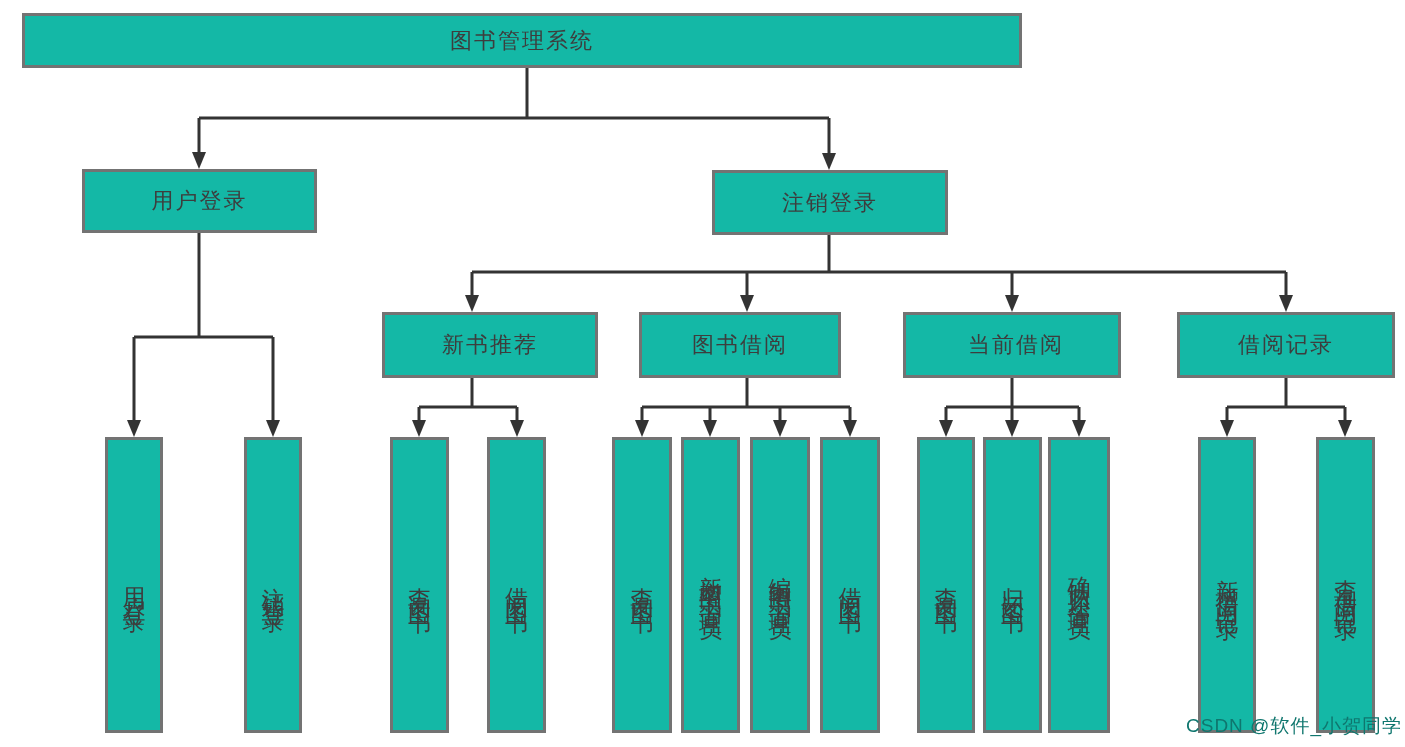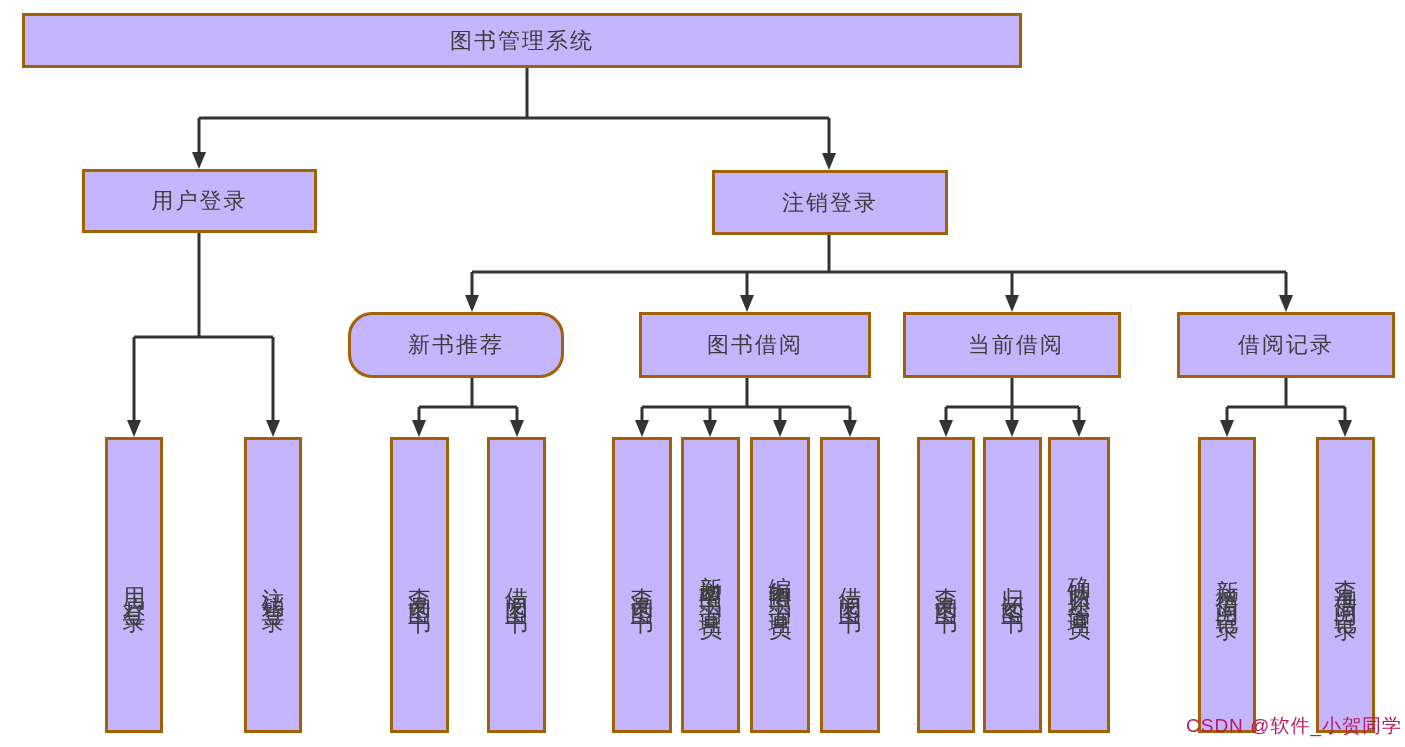--- a/index.html
+++ b/index.html
@@ -15,22 +15,22 @@
     overflow: hidden;
   }
   #connector-svg {
     position: absolute;
     left: 0; top: 0;
     width: 1405px; height: 747px;
   }
   .box {
     position: absolute;
     box-sizing: border-box;
-    border: 3px solid #a16207;
-    background: #c4b5fd;
+    border: 3px solid #737373;
+    background: #14b8a6;
     display: flex;
     align-items: center;
     justify-content: center;
     color: #3d3d3d;
   }
   .h-box {
     font-size: 22px;
     letter-spacing: 2px;
     white-space: nowrap;
   }
@@ -43,21 +43,21 @@
   }
   .v-box.long {
     letter-spacing: 6px;
   }
   .watermark {
     position: absolute;
     left: 1186px;
     top: 713px;
     font-size: 19px;
     letter-spacing: 1px;
-    color: #be185d;
+    color: #0f766e;
     white-space: nowrap;
   }
 </style>
 </head>
 <body>
 
 <div id="canvas">
 
   <svg id="connector-svg" viewBox="0 0 1405 747" xmlns="http://www.w3.org/2000/svg">
     <g stroke="#333333" stroke-width="3" fill="none">
@@ -97,22 +97,22 @@
       <polygon points="1220,420 1234,420 1227,437"></polygon>
       <polygon points="1338,420 1352,420 1345,437"></polygon>
     </g>
   </svg>
 
   <div class="box h-box" style="left:22px; top:13px; width:1000px; height:55px;">图书管理系统</div>
 
   <div class="box h-box" style="left:82px; top:169px; width:235px; height:64px;">用户登录</div>
   <div class="box h-box" style="left:712px; top:170px; width:236px; height:65px;">注销登录</div>
 
-  <div class="box h-box" style="left:348px; top:312px; width:216px; height:66px;border-radius:24px;">新书推荐</div>
-  <div class="box h-box" style="left:639px; top:312px; width:232px; height:66px;">图书借阅</div>
+  <div class="box h-box" style="left:382px; top:312px; width:216px; height:66px;">新书推荐</div>
+  <div class="box h-box" style="left:639px; top:312px; width:202px; height:66px;">图书借阅</div>
   <div class="box h-box" style="left:903px; top:312px; width:218px; height:66px;padding-left:8px;">当前借阅</div>
   <div class="box h-box" style="left:1177px; top:312px; width:218px; height:66px;">借阅记录</div>
 
   <div class="box v-box" style="left:105px; top:437px; width:58px; height:296px;">用户登录</div>
   <div class="box v-box" style="left:244px; top:437px; width:58px; height:296px;">注销登录</div>
 
   <div class="box v-box" style="left:390px; top:437px; width:59px; height:296px;">查询图书</div>
   <div class="box v-box" style="left:487px; top:437px; width:59px; height:296px;">借阅图书</div>
 
   <div class="box v-box" style="left:612px; top:437px; width:60px; height:296px;">查询图书</div>

